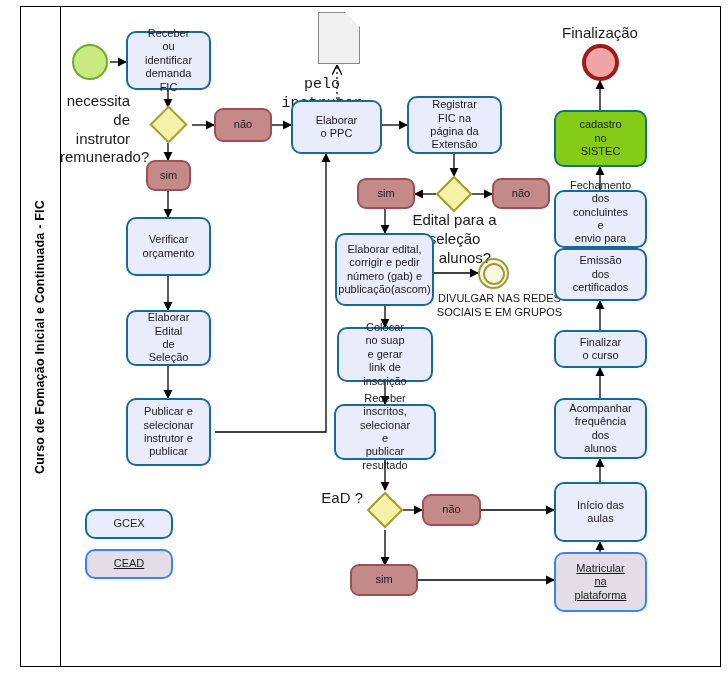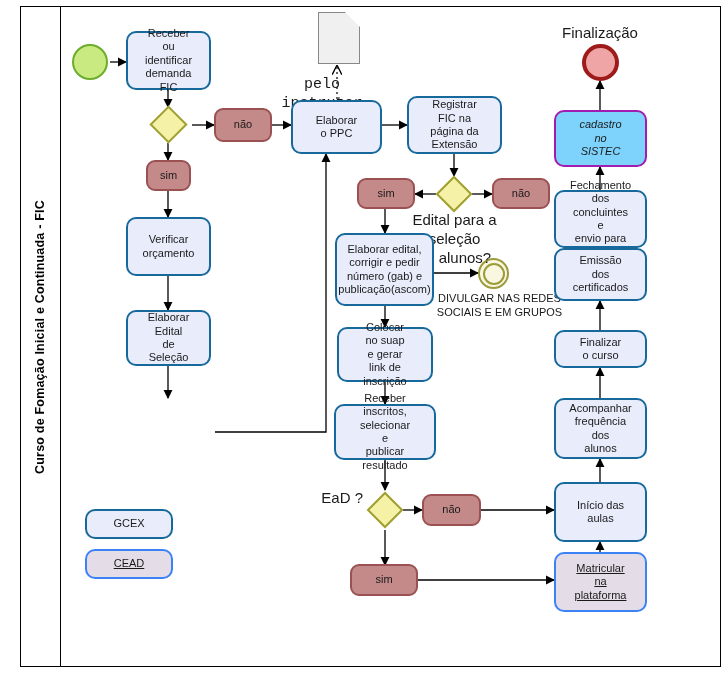--- a/index.html
+++ b/index.html
@@ -77,23 +77,22 @@
   .task {
     background: #E9EDFB;
     border: 2px solid #18699B;
   }
   .cead {
     background: #E4DCE6;
     border: 2px solid #3b82f6;
     text-decoration: underline;
   }
   .pesq {
-    background: #7dd3fc;
-    border: 2px solid #a21caf;
-    font-style: italic;
+    background: #84cc16;
+    border: 2px solid #0f766e;
   }
   .label-pill {
     background: #C48A8A;
     border: 2px solid #9B5151;
     border-radius: 9px;
     font-size: 11px;
   }
   .gateway {
     position: absolute;
     box-sizing: border-box;
@@ -267,20 +266,23 @@
   </div>
   <div class="free-text" style="left:432px; top:292px; width:135px; font-size:11px;">DIVULGAR NAS REDES
 SOCIAIS E EM GRUPOS</div>
 
   <div class="doc-shape" style="left:318px; top:12px; width:42px; height:52px;">
     <div class="doc-fold"></div>
   </div>
   <div class="free-text" style="left:276px; top:76px; width:92px;font-family:Liberation Mono, monospace;">pelo instrutor</div>
 
   <div class="gateway" style="left:155px; top:111px; width:27px; height:27px;"></div>
+  <div class="free-text left" style="left:60px; top:92px; width:70px;">necessita de
+instrutor
+remunerado?</div>
 
   <div class="gateway" style="left:441px; top:181px; width:26px; height:26px;"></div>
   <div class="free-text" style="left:398px; top:211px; width:113px;">Edital para a seleção
 de alunos?</div>
 
   <div class="gateway" style="left:372px; top:497px; width:26px; height:26px;"></div>
   <div class="free-text left" style="left:315px; top:489px; width:48px;">EaD ?</div>
 
   <div class="node label-pill" style="left:214px; top:108px; width:58px; height:34px;">não</div>
   <div class="node label-pill" style="left:146px; top:160px; width:45px; height:31px;">sim</div>
@@ -294,20 +296,24 @@
   <div class="node task" style="left:126px; top:31px; width:85px; height:59px;">Receber ou
 identificar
 demanda FIC</div>
 
   <div class="node task" style="left:126px; top:310px; width:85px; height:56px;">Elaborar Edital
 de Seleção</div>
 
   <div class="node task" style="left:126px; top:217px; width:85px; height:59px;">Verificar
 orçamento</div>
 
+  <div class="node task" style="left:126px; top:398px; width:85px; height:68px;">Publicar e
+selecionar
+instrutor e
+publicar</div>
 
   <div class="node task" style="left:291px; top:100px; width:91px; height:54px;">Elaborar o PPC</div>
 
   <div class="node task" style="left:407px; top:96px; width:95px; height:58px;">Registrar FIC na
 página da
 Extensão</div>
 
   <div class="node task" style="left:335px; top:233px; width:99px; height:73px;">Elaborar edital,
 corrigir e pedir
 número (gab) e

